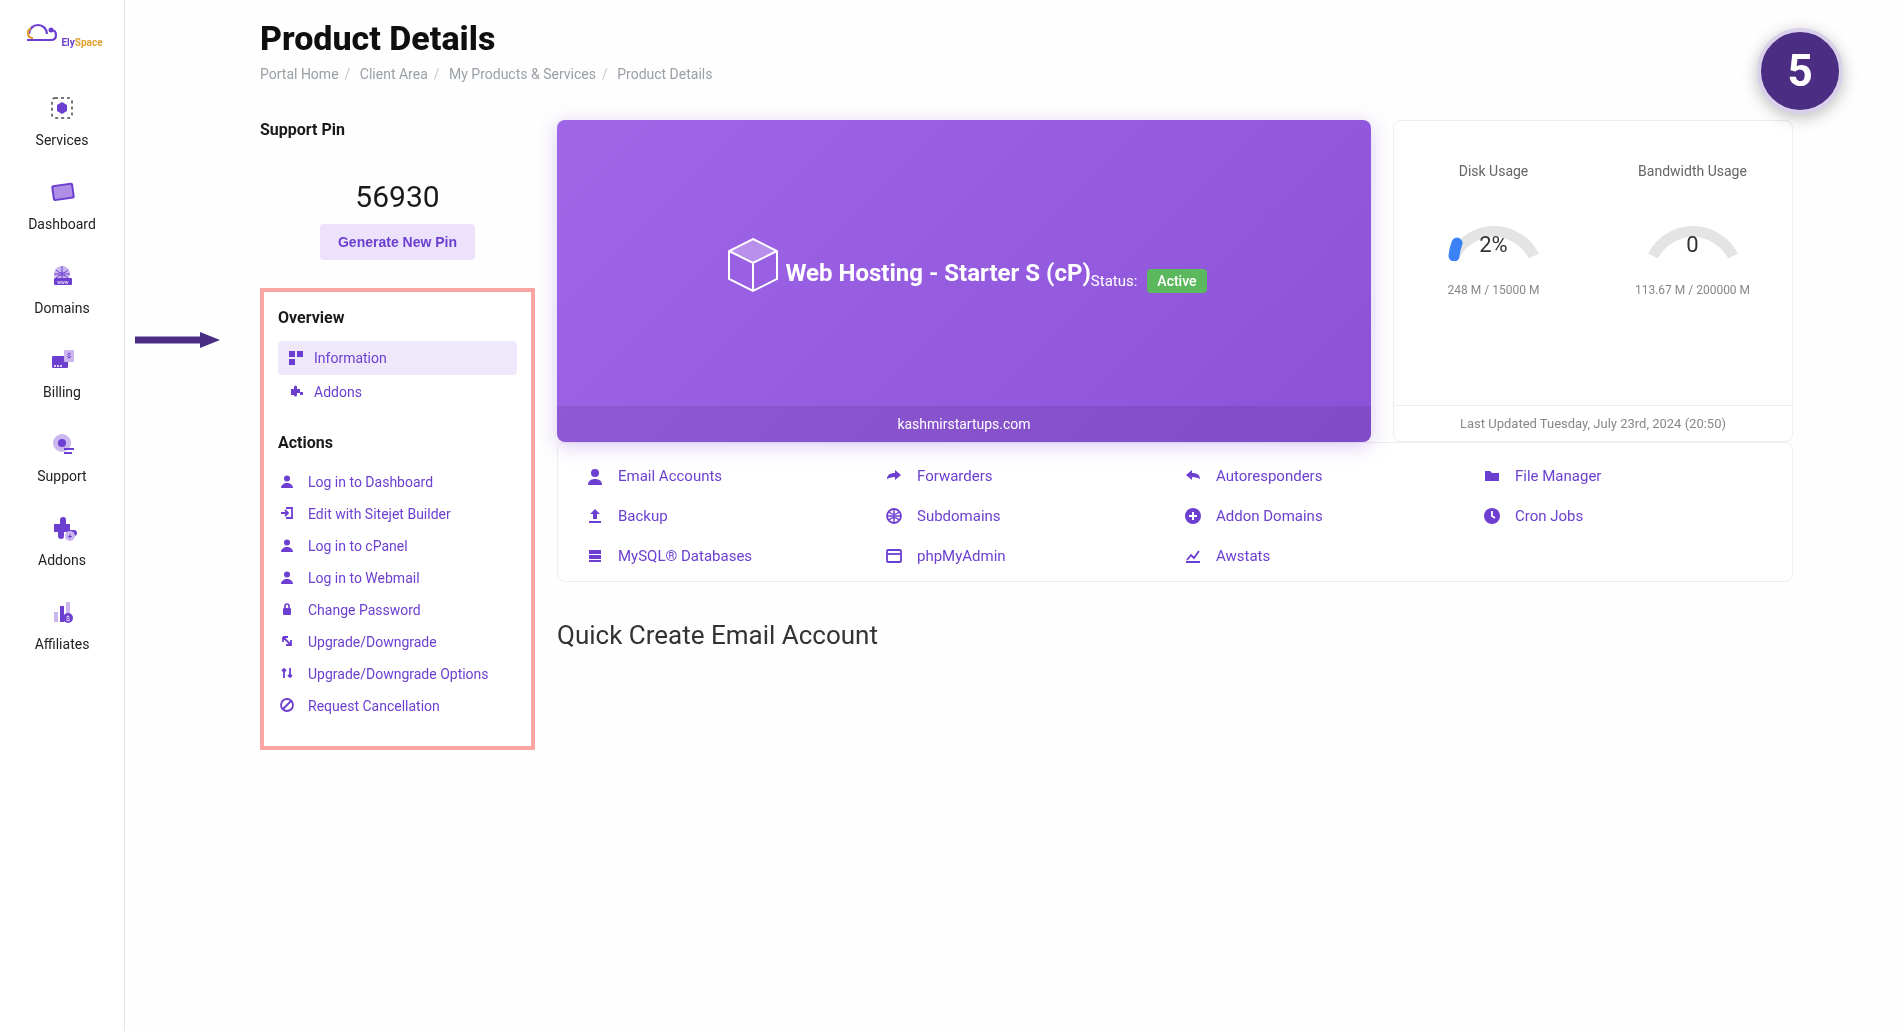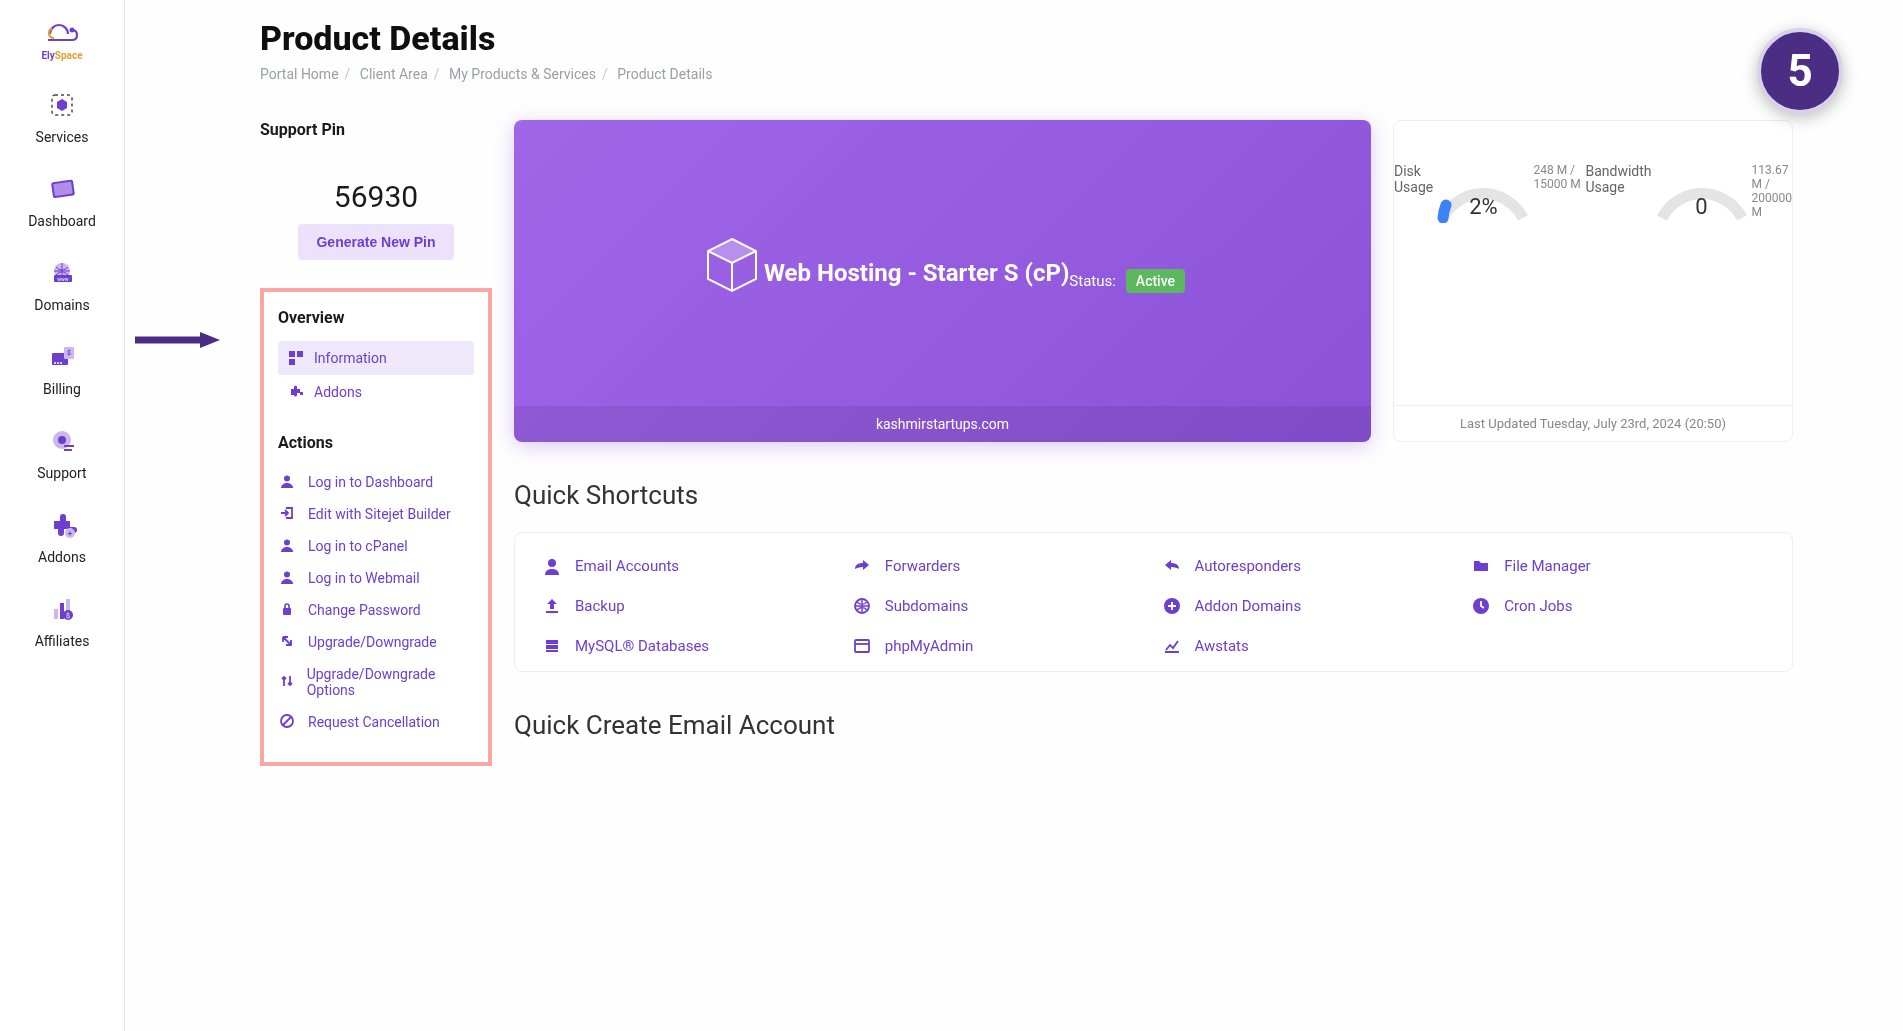--- a/index.html
+++ b/index.html
@@ -1,38 +1,38 @@
 <!DOCTYPE html>
 <html><head>
 <meta charset="utf-8">
 <style>
 * { margin: 0; padding: 0; box-sizing: border-box; }
 body { font-family: -apple-system, BlinkMacSystemFont, "Segoe UI", Roboto, sans-serif; background: #fefefe; color: #1a1a1a; width: 1903px; height: 1031px; overflow: hidden; position: relative; }
 
 
 .sidebar { position: fixed; left: 0; top: 0; width: 125px; height: 100%; background: #fff; border-right: 1px solid #e5e5e5; display: flex; flex-direction: column; align-items: center; padding-top: 20px; }
-.logo-wrap { margin-bottom: 14px; display: flex; flex-direction: column; align-items: center; }
+.logo-wrap { margin-bottom: 30px; display: flex; align-items: flex-end; }
 .logo-icon { width: 40px; height: 28px; }
 .logo-text { font-size: 10px; margin-top: 2px; }
 .logo-text .ely { color: #6c3fd1; font-weight: 700; }
 .logo-text .space { color: #e0a030; font-weight: 700; }
 .nav-item { display: flex; flex-direction: column; align-items: center; padding: 14px 0; width: 100%; cursor: pointer; }
 .nav-item-icon { width: 32px; height: 32px; display: flex; align-items: center; justify-content: center; margin-bottom: 8px; }
 .nav-item-label { font-size: 14px; color: #222; }
 
 
 .main { margin-left: 125px; padding: 18px 110px 0 135px; }
 .page-title { font-size: 34px; font-weight: 800; color: #0f0f0f; margin-bottom: 8px; }
 .breadcrumb { font-size: 14px; color: #9aa0a6; margin-bottom: 38px; }
 .breadcrumb a { color: #9aa0a6; text-decoration: none; cursor: pointer; }
 .breadcrumb .sep { margin: 0 6px; color: #c4c8cc; }
 
 
 .cols { display: flex; gap: 22px; }
-.left-col { width: 232px; flex-shrink: 0; }
+.left-col { width: 275px; flex-shrink: 0; }
 .right-col { flex: 1; display: flex; flex-direction: column; }
 
 
 .support-pin-label { font-size: 16px; font-weight: 700; color: #1a1a1a; margin-bottom: 40px; }
 .pin-value { font-size: 30px; font-weight: 400; text-align: center; color: #1a1a1a; }
 .gen-pin { display: block; margin: 10px auto 28px; padding: 10px 18px; background: #ece2fb; color: #6c3fd1; border: none; border-radius: 4px; font-size: 14px; font-weight: 600; cursor: pointer; }
 
 
 .overview-box { border: 4px solid #fca5a5; padding: 16px 14px 24px; background: #fff; }
 .section-heading { font-size: 16px; font-weight: 700; color: #1a1a1a; margin-bottom: 14px; }
@@ -53,21 +53,21 @@
 .hero-row { display: flex; gap: 22px; }
 .hero-card { flex: 1; background: linear-gradient(135deg, #a066e8 0%, #8b52d8 100%); border-radius: 8px; position: relative; min-height: 322px; display: flex; flex-direction: row; align-items: center; justify-content: center; color: #fff; overflow: hidden; box-shadow: 0 4px 20px rgba(140,80,220,0.3); }
 .hero-card .cube { margin-bottom: 28px; }
 .hero-title { font-size: 24px; font-weight: 700; margin-bottom: 16px; }
 .hero-status-row { display: flex; align-items: center; gap: 10px; font-size: 15px; }
 .status-badge { background: #5cb85c; color: #fff; padding: 4px 10px; border-radius: 4px; font-size: 14px; font-weight: 500; }
 .hero-domain { position: absolute; bottom: 0; left: 0; right: 0; text-align: center; padding: 10px 0; font-size: 14px; color: #fff; background: rgba(0,0,0,0.08); }
 
 .usage-card { width: 400px; background: #fff; border-radius: 8px; border: 1px solid #eee; min-height: 322px; display: flex; flex-direction: column; }
 .usage-gauges { display: flex; flex: 1; }
-.gauge { flex: 1; display: flex; flex-direction: row; padding-top: 42px; }
+.gauge { flex: 1; display: flex; flex-direction: column; align-items: center; padding-top: 42px; }
 .gauge-title { font-size: 14px; color: #666; margin-bottom: 22px; }
 .arc { position: relative; width: 100px; height: 60px; margin-bottom: 22px; }
 .arc svg { width: 100px; height: 60px; }
 .arc-label { position: absolute; left: 0; right: 0; bottom: 4px; text-align: center; font-size: 22px; color: #333; }
 .gauge-sub { font-size: 12px; color: #888; }
 .usage-footer { border-top: 1px solid #eee; text-align: center; padding: 10px 0; font-size: 13px; color: #888; }
 
 
 .section-title { font-size: 26px; font-weight: 400; color: #333; margin: 38px 0 22px; }
 .shortcuts-card { background: #fff; border: 1px solid #eee; border-radius: 8px; padding: 24px 28px 16px; }
@@ -313,21 +313,20 @@
                   </svg>
                 <div class="arc-label">0</div>
               </div>
               <div class="gauge-sub">113.67 M / 200000 M</div>
             </div>
           </div>
           <div class="usage-footer">Last Updated Tuesday, July 23rd, 2024 (20:50)</div>
         </div>
       </div>
 
-      <div class="section-title">Quick Shortcuts</div>
       <div class="shortcuts-card">
         <div class="shortcut-grid">
           <div class="shortcut">
               <span class="sc-icon">
                 <svg width="18" height="18" viewBox="0 0 18 18">
                   <circle cx="9" cy="6" r="4" class="i-purple"></circle>
                   <path d="M2 18c0-4 3-6 7-6s7 2 7 6" class="i-purple"></path>
                 </svg>
               </span>
               <span class="sc-label">Email Accounts</span>

